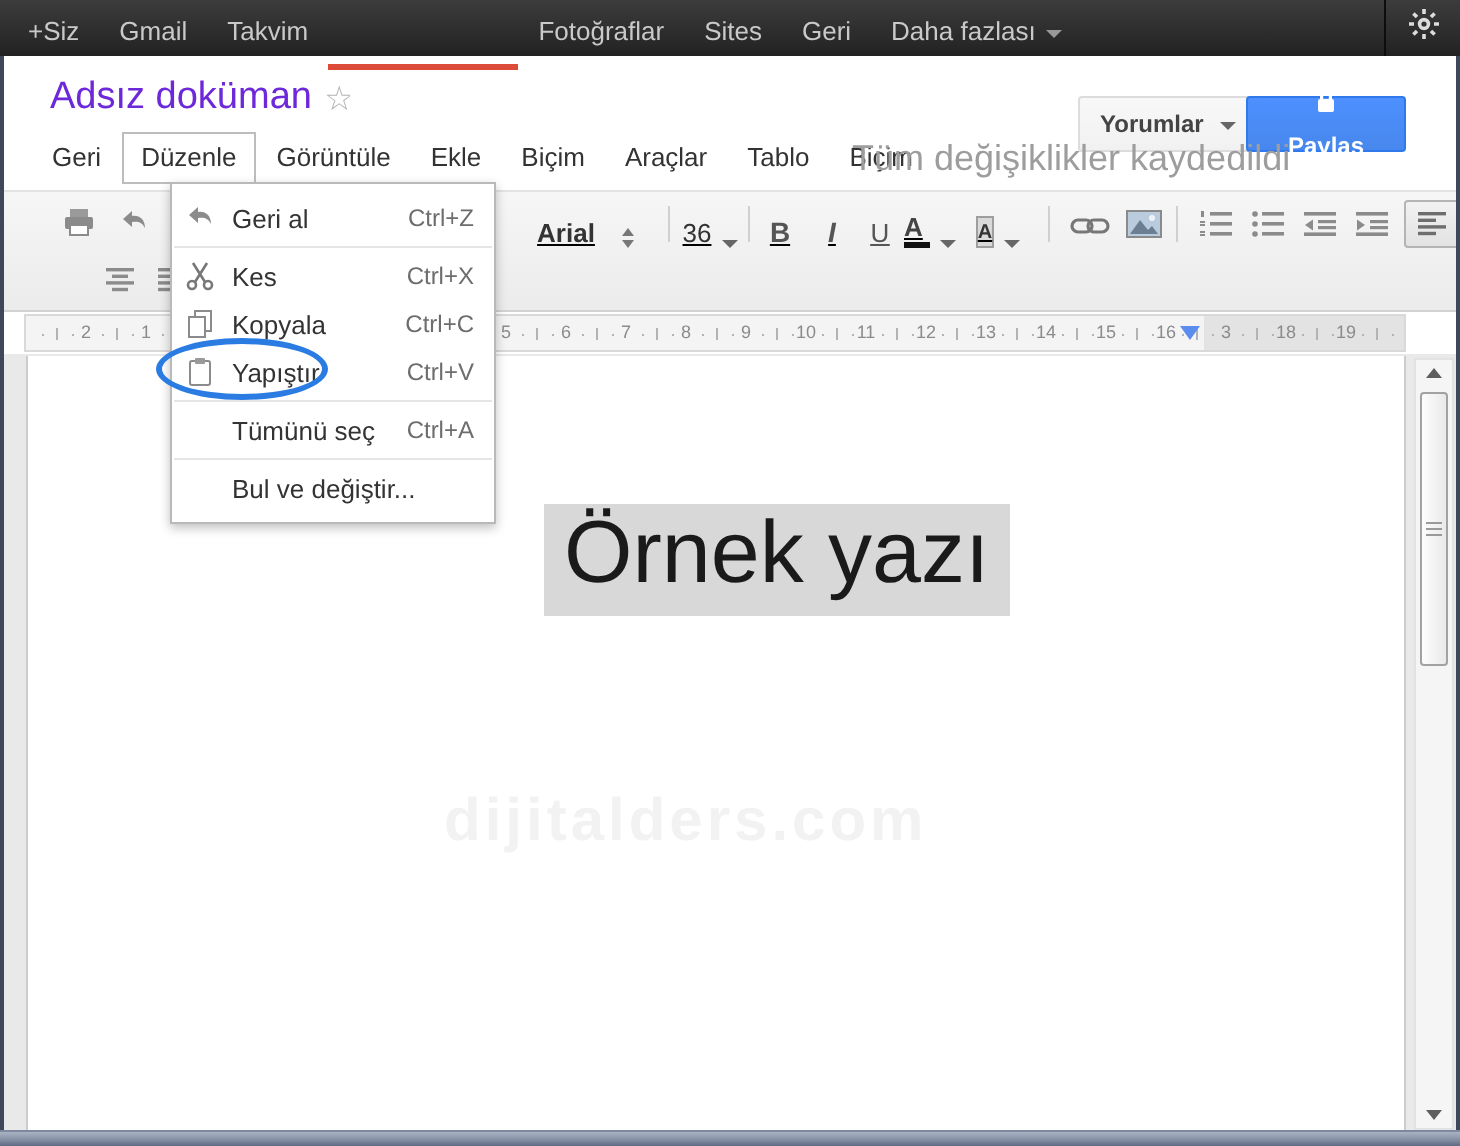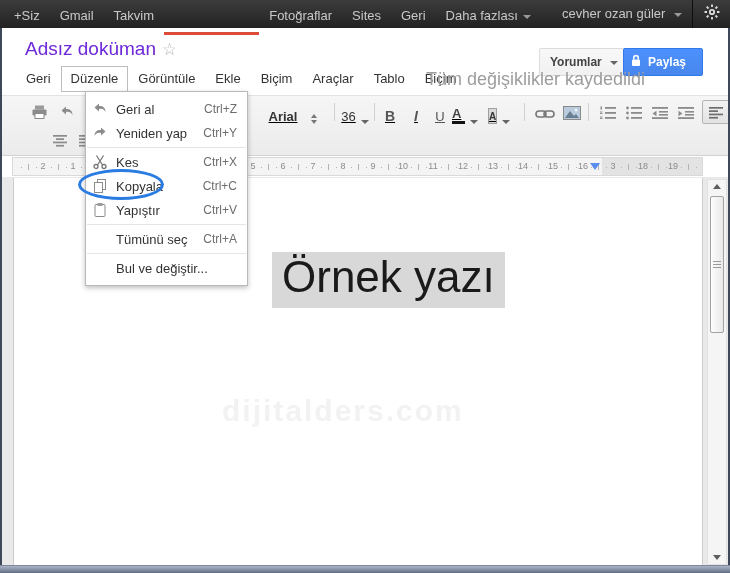--- a/index.html
+++ b/index.html
@@ -31,21 +31,21 @@
   
   .header{position:absolute;left:2px;top:28px;width:726px;height:67px;background:#fff;}
   .doc-title{position:absolute;left:23px;top:10px;font-size:19px;color:#6d28d9;cursor:text;}
   .star{position:absolute;left:160px;top:11px;font-size:17px;color:#b5b5b5;cursor:pointer;}
   .btn-comments{position:absolute;left:537px;top:20px;height:28px;padding:0 10px;
     background:linear-gradient(180deg,#f8f8f8,#f1f1f1);border:1px solid #dcdcdc;border-radius:2px;
     font-family:inherit;font-size:12px;font-weight:bold;color:#444;cursor:pointer;}
   .btn-share{position:absolute;left:621px;top:20px;height:28px;width:80px;
     background:linear-gradient(180deg,var(--accent-blue,#4d90fe),#4787ed);border:1px solid #3079ed;border-radius:2px;
     font-family:inherit;font-size:12px;font-weight:bold;color:#fff;cursor:pointer;
-    display:flex;align-items:center;gap:6px;}
+    display:flex;align-items:center;justify-content:center;gap:6px;flex-direction:column;}
   .menubar{position:absolute;left:14px;top:38px;height:26px;display:flex;}
   .mb-item{padding:0 9px;line-height:24px;height:26px;font-size:13px;color:#333;cursor:pointer;border:1px solid transparent;}
   .mb-item.open{background:#fff;border:1px solid #bdbdbd;}
   .save-status{position:absolute;left:424px;top:38px;line-height:26px;font-size:18px;color:#9d9d9d;}
   
   .toolbar{position:absolute;left:2px;top:95px;width:726px;height:61px;
     background:linear-gradient(180deg,#f6f6f6,#ebebeb);border-top:1px solid #e3e3e3;border-bottom:1px solid #d2d2d2;z-index:2;}
   .tbtn{position:absolute;height:24px;display:flex;align-items:flex-end;justify-content:center;cursor:pointer;text-decoration:underline;}
   .row1{top:4px;} .row2{top:31px;}
   .vsep{position:absolute;top:7px;width:1px;height:18px;background:#d0d0d0;}
@@ -111,24 +111,20 @@
         <div class="tb-item">+Siz</div>
         <div class="tb-item">Gmail</div>
         <div class="tb-item">Takvim</div>
         <div class="tb-item active">Dokümanlar</div>
         <div class="tb-item">Fotoğraflar</div>
         <div class="tb-item">Sites</div>
         <div class="tb-item">Geri</div>
         <div class="tb-item">Daha fazlası<span class="caret dark"></span></div>
       </div>
     <div class="tb-right">
-      <div class="tb-user">
-        <span>cevher ozan güler</span>
-        <span class="caret dark"></span>
-      </div>
       <div class="tb-gear">
         <span><svg width="16" height="16" viewBox="0 0 16 16" stroke="#dcdcdc" stroke-width="1.8" fill="none">
               <circle cx="8" cy="8" r="2.2"></circle>
               <path d="M8 .5V3M8 13v2.5M.5 8H3M13 8h2.5M2.7 2.7l1.8 1.8M11.5 11.5l1.8 1.8M13.3 2.7l-1.8 1.8M4.5 11.5l-1.8 1.8"></path>
             </svg></span>
       </div>
     </div>
   </div>
 
   <div class="header">
@@ -404,29 +400,20 @@
   <div class="edit-menu">
       <div class="menu-item">
         <span class="menu-icon">
           <svg width="16" height="16" viewBox="0 0 16 16">
             <path d="M2.5 6.5L7 2.5V5c4-.5 6.5 2 6.5 6-1.5-3-3.5-3.5-6.5-3v2.5z" fill="#8b8b8b"></path>
           </svg>
         </span>
         <span class="menu-label">Geri al</span>
         <span class="menu-shortcut">Ctrl+Z</span>
       </div>
-      <div class="menu-item">
-        <span class="menu-icon">
-          <svg width="16" height="16" viewBox="0 0 16 16">
-            <path d="M13.5 6.5L9 2.5V5C5 4.5 2.5 7 2.5 11 4 8 6 7.5 9 8v2.5z" fill="#8b8b8b"></path>
-          </svg>
-        </span>
-        <span class="menu-label">Yeniden yap</span>
-        <span class="menu-shortcut">Ctrl+Y</span>
-      </div>
       <div class="menu-sep"></div>
       <div class="menu-item">
         <span class="menu-icon">
           <svg width="16" height="16" viewBox="0 0 16 16" fill="none" stroke="#777" stroke-width="1.3">
             <circle cx="4" cy="12.5" r="2"></circle>
             <circle cx="12" cy="12.5" r="2"></circle>
             <path d="M5.5 11L11.5 1.5M10.5 11L4.5 1.5"></path>
           </svg>
         </span>
         <span class="menu-label">Kes</span>

